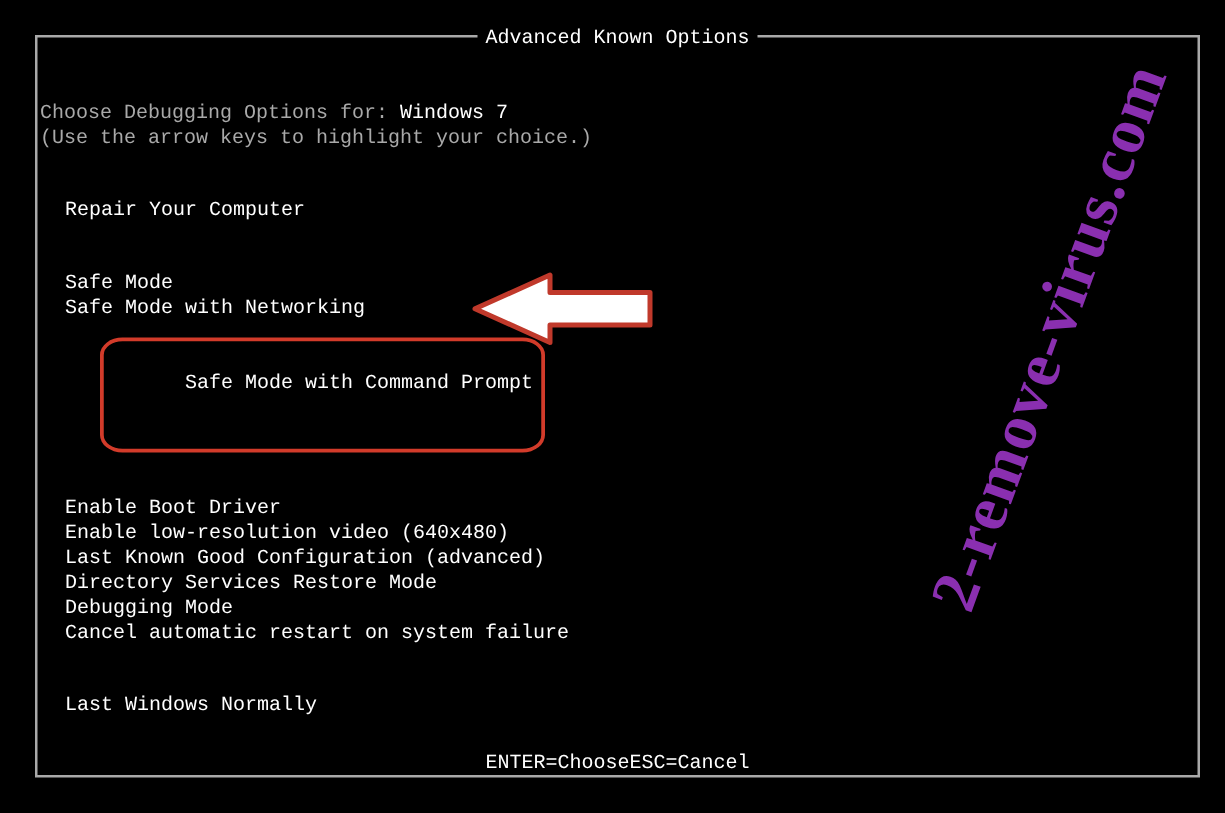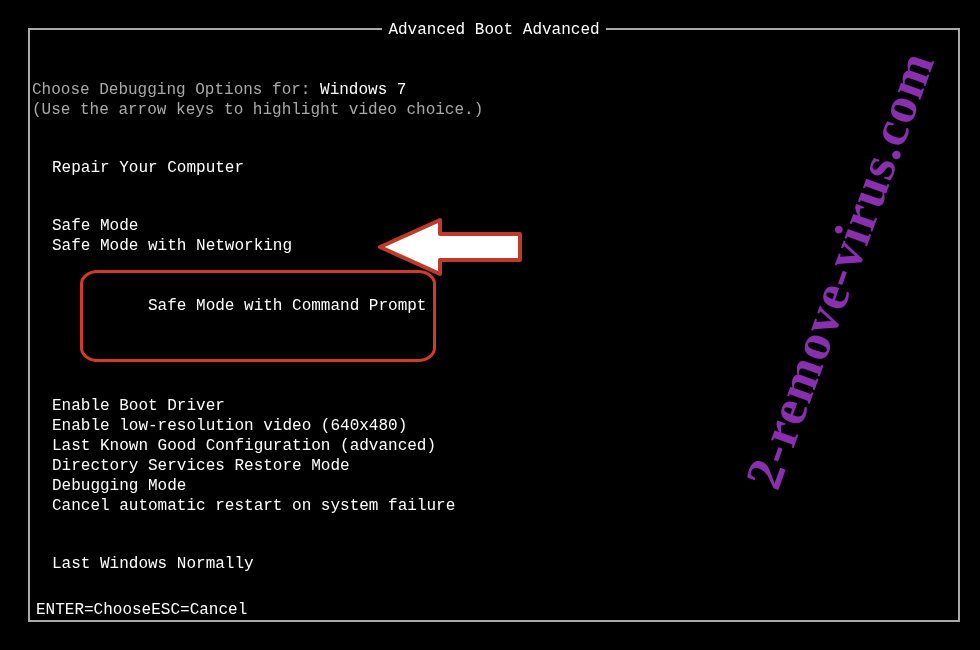--- a/index.html
+++ b/index.html
@@ -23,21 +23,21 @@
   .highlight-wrap { position:relative; display:inline-block; }
   .highlight-border {
     position:absolute; left:-10px; top:-6px; right:-10px; bottom:-6px;
     border:3px solid #d23b2a; border-radius:18px/14px; pointer-events:none;
   }
 
   .arrow { position:absolute; left:370px; top:212px; pointer-events:none; }
 
   .footer {
     position:absolute; left:28px; right:20px; bottom:30px;
-    display:flex; justify-content:flex-start; align-items:flex-end;
+    display:flex; justify-content:center; align-items:flex-end;
     padding:0 8px 0 8px; color:#fff;
   }
 
   .watermark {
     position:absolute;
     right:-90px; top:260px;
     transform:rotate(-70deg);
     transform-origin:center;
     color:#8a2fb0;
     font-family:Georgia, "Times New Roman", serif;
@@ -48,27 +48,27 @@
     pointer-events:none;
     user-select:none;
   }
 </style>
 </head>
 <body>
 
 <div class="frame"></div>
 
 <div class="title-row">
-  <span>Advanced Boot Advanced</span>
+  <span>Advanced Known Options</span>
 </div>
 
 <div class="content">
 
   <div class="line"><span>Choose Debugging Options for: </span><span class="white">Windows 7</span></div>
-  <div class="line">(Use the arrow keys to highlight video choice.)</div>
+  <div class="line">(Use the arrow keys to highlight your choice.)</div>
 
   <div class="biggap"></div>
 
   <div class="line white pad">Repair Your Computer</div>
 
   <div class="biggap"></div>
 
   <div class="line white pad">Safe Mode</div>
   <div class="line white pad">Safe Mode with Networking</div>
   <div class="line white pad">

